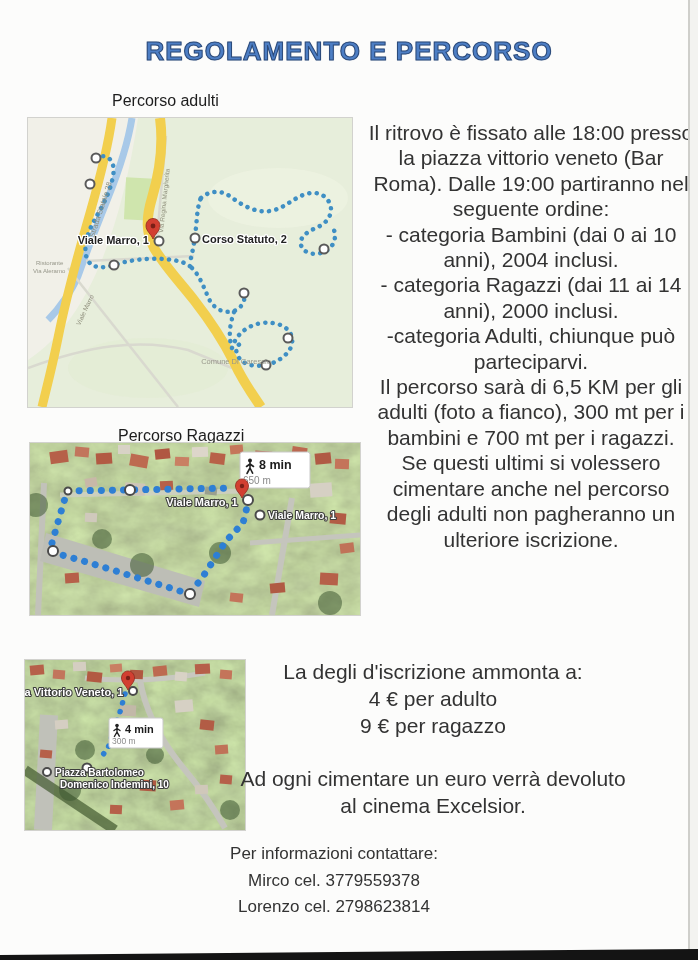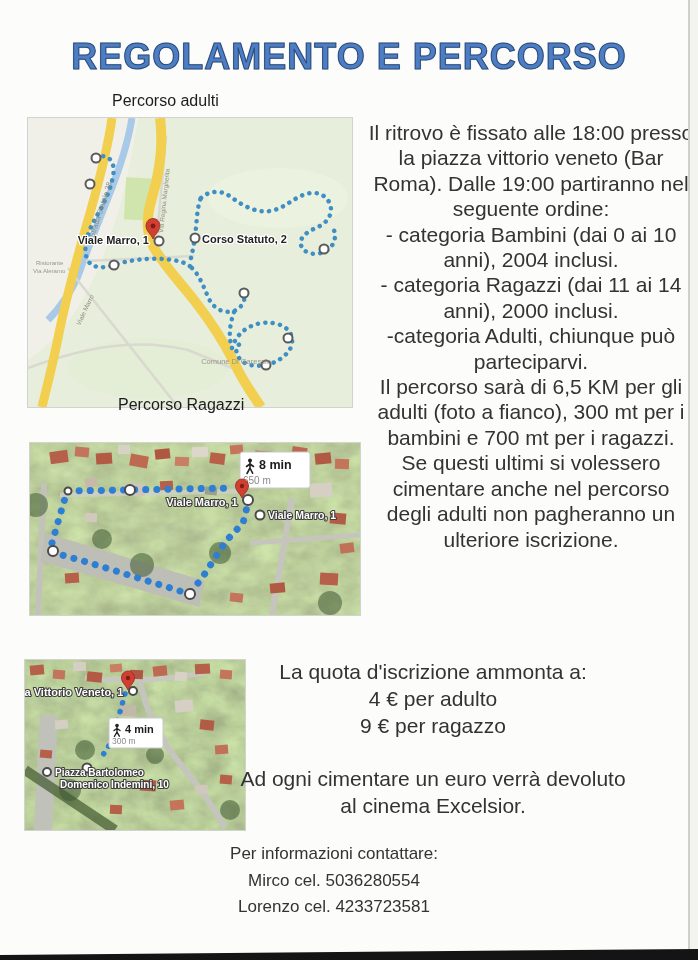--- a/index.html
+++ b/index.html
@@ -4,32 +4,32 @@
 <style>
   html,body { margin:0; padding:0; }
   body { font-family:"Liberation Sans", sans-serif; background:#ffffff; }
   .page {
     position:relative; width:698px; height:960px;
     background:#fcfcfb; overflow:hidden;
     font-family:"Liberation Sans", sans-serif;
   }
   .title {
     position:absolute; left:0; top:36px; width:698px;
-    text-align:center; font-size:36px; font-weight:bold;
+    text-align:center; font-size:26px; font-weight:bold;
     letter-spacing:1px;
     color:var(--title-blue,#4d7ec4);
     -webkit-text-stroke:1px var(--title-outline,#2b4a7a);
     text-shadow:0 0 1px var(--title-outline,#2b4a7a);
     margin:0;
   }
   .sec-label {
     position:absolute; font-size:16px; color:#1d1d1d;
   }
   .l-adulti  { left:112px; top:92px; }
-  .l-ragazzi { left:118px; top:396px;text-align:right; }
+  .l-ragazzi { left:118px; top:427px;text-align:right; }
   .l-bambini { left:117px; top:626px; }
   .map { position:absolute; display:block; box-shadow:0 0 0 1px rgba(160,160,150,.45); }
   .map-adulti  { left:28px;  top:118px; width:324px; height:289px; }
   .map-ragazzi { left:30px;  top:443px; width:330px; height:172px; }
   .map-bambini { left:25px;  top:660px; width:220px; height:170px; }
   .info-col {
     position:absolute; left:368px; top:120px; width:326px;
     text-align:center; font-size:21px; line-height:25.4px;
     color:var(--body-text,#333); white-space:pre-line;
   }
@@ -284,29 +284,29 @@
     <g transform="translate(103,30)">
       <path d="M0,0 C-2,-4.5 -6.5,-7.5 -6.5,-12 C-6.5,-16 -3.6,-19 0,-19 C3.6,-19 6.5,-16 6.5,-12 C6.5,-7.5 2,-4.5 0,0 Z" style="fill:var(--pin-red,#d23f31)" stroke="#8e2a20" stroke-width="0.8"></path>
       <circle cx="0" cy="-12" r="2.2" fill="#7a1f17"></circle>
     </g>
     <text class="map-halo-white" x="-28" y="36" font-size="11">Piazza Vittorio Veneto, 1</text>
     <text class="map-halo-white" x="30" y="116" font-size="10">Piazza Bartolomeo</text>
     <text class="map-halo-white" x="35" y="128" font-size="10">Domenico Indemini, 10</text>
   </svg>
 
   <div class="fees">
-    <div>La quota d'iscrizione ammonta a:</div>
+    <div>La degli d'iscrizione ammonta a:</div>
     <div>4 € per adulto</div>
     <div>9 € per ragazzo</div>
     <div class="donation">Ad ogni cimentare un euro verrà devoluto al cinema Excelsior.</div>
   </div>
 
   <div class="contact">
     <div>Per informazioni contattare:</div>
-    <div>Mirco cel. 5036280554</div>
-    <div>Lorenzo cel. 4233723581</div>
+    <div>Mirco cel. 3779559378</div>
+    <div>Lorenzo cel. 2798623814</div>
   </div>
 
   <div class="scan-right-band"></div>
   <div class="scan-right-line"></div>
   <div class="scan-bottom-bar"></div>
 
 </div>
 
 </body></html>

